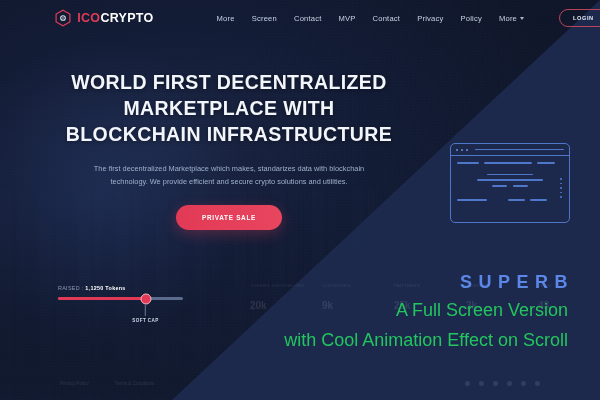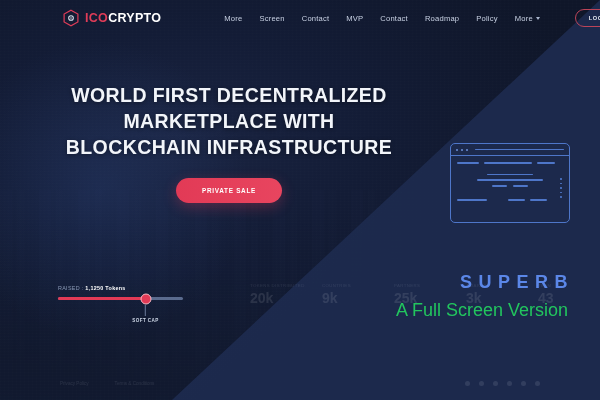--- a/index.html
+++ b/index.html
@@ -69,20 +69,21 @@
   }
 
   
   .header {
     position: absolute;
     top: 0; left: 0; right: 0;
     height: 36px;
     display: flex;
     align-items: center;
     z-index: 6;
+    justify-content: center;
   }
   .logo {
     display: flex;
     align-items: center;
     gap: 5px;
     margin-left: 62px;
   }
   .logo-mark {
     width: 18px; height: 18px;
     display: flex; align-items: center; justify-content: center;
@@ -142,21 +143,21 @@
     width: 458px;
     text-align: center;
     z-index: 5;
   }
   .hero-title {
     color: #f2f5fa;
     font-size: 19.5px;
     font-weight: 700;
     line-height: 1.33;
     letter-spacing: .4px;
-    margin: 17px auto;
+    margin: 4px auto;
     width: 330px;
     text-shadow: 0 1px 4px rgba(0,0,0,.4);
   }
   .hero-sub {
     margin: 14px auto 0;
     width: 290px;
     color: #9fb0cc;
     font-size: 7.4px;
     line-height: 1.85;
   }
@@ -289,21 +290,21 @@
     left: 250px;
     top: 283px;
     width: 330px;
     display: flex;
     gap: 28px;
     z-index: 4;
     opacity: .10;
   }
   .ghost-col { min-width: 44px; }
   .ghost-cap { color: #dfe6f3; font-size: 4.3px; letter-spacing: .4px; white-space: nowrap; }
-  .ghost-num { color: #ffffff; font-size: 14px; font-weight: 700; margin-top: 2px; }
+  .ghost-num { color: #ffffff; font-size: 10px; font-weight: 700; margin-top: 12px; }
 
   .ghost-footer {
     position: absolute;
     left: 60px;
     bottom: 14px;
     right: 60px;
     display: flex;
     justify-content: space-between;
     align-items: center;
     z-index: 4;
@@ -385,20 +386,21 @@
       <i></i>
       <i></i>
       <i></i>
       <i></i>
       <i></i>
     </div>
   </div>
 
   <div class="hero">
     <div class="hero-title">WORLD FIRST DECENTRALIZED MARKETPLACE WITH BLOCKCHAIN INFRASTRUCTURE</div>
+    <div class="hero-sub">The first decentralized Marketplace which makes, standarizes data with blockchain technology. We provide efficient and secure crypto solutions and utilities.</div>
     <div class="cta-wrap">
       <button class="cta-btn">PRIVATE SALE</button>
     </div>
   </div>
 
   <div class="mock">
     <div class="mock-bar">
       <span class="mock-dot"></span>
       <span class="mock-dot"></span>
       <span class="mock-dot"></span>
@@ -464,28 +466,29 @@
         <span class="logo-ico">ICO</span><span class="logo-crypto">CRYPTO</span>
       </span>
     </div>
 
     <div class="nav">
       <span class="nav-item">More</span>
       <span class="nav-item">Screen</span>
       <span class="nav-item">Contact</span>
       <span class="nav-item">MVP</span>
       <span class="nav-item">Contact</span>
-      <span class="nav-item">Roadmap</span>
+      <span class="nav-item">Privacy</span>
       <span class="nav-item">Policy</span>
       <span class="nav-item nav-more">
         <span>More</span>
         <span class="caret"></span>
       </span>
       <button class="login-btn">LOGIN</button>
     </div>
   </div>
 
   <div class="promo">
     <div class="promo-kicker">SUPERB</div>
     <div class="promo-line">A Full Screen Version</div>
+    <div class="promo-line">with Cool Animation Effect on Scroll</div>
   </div>
 
 </div>
 
 </body></html>

